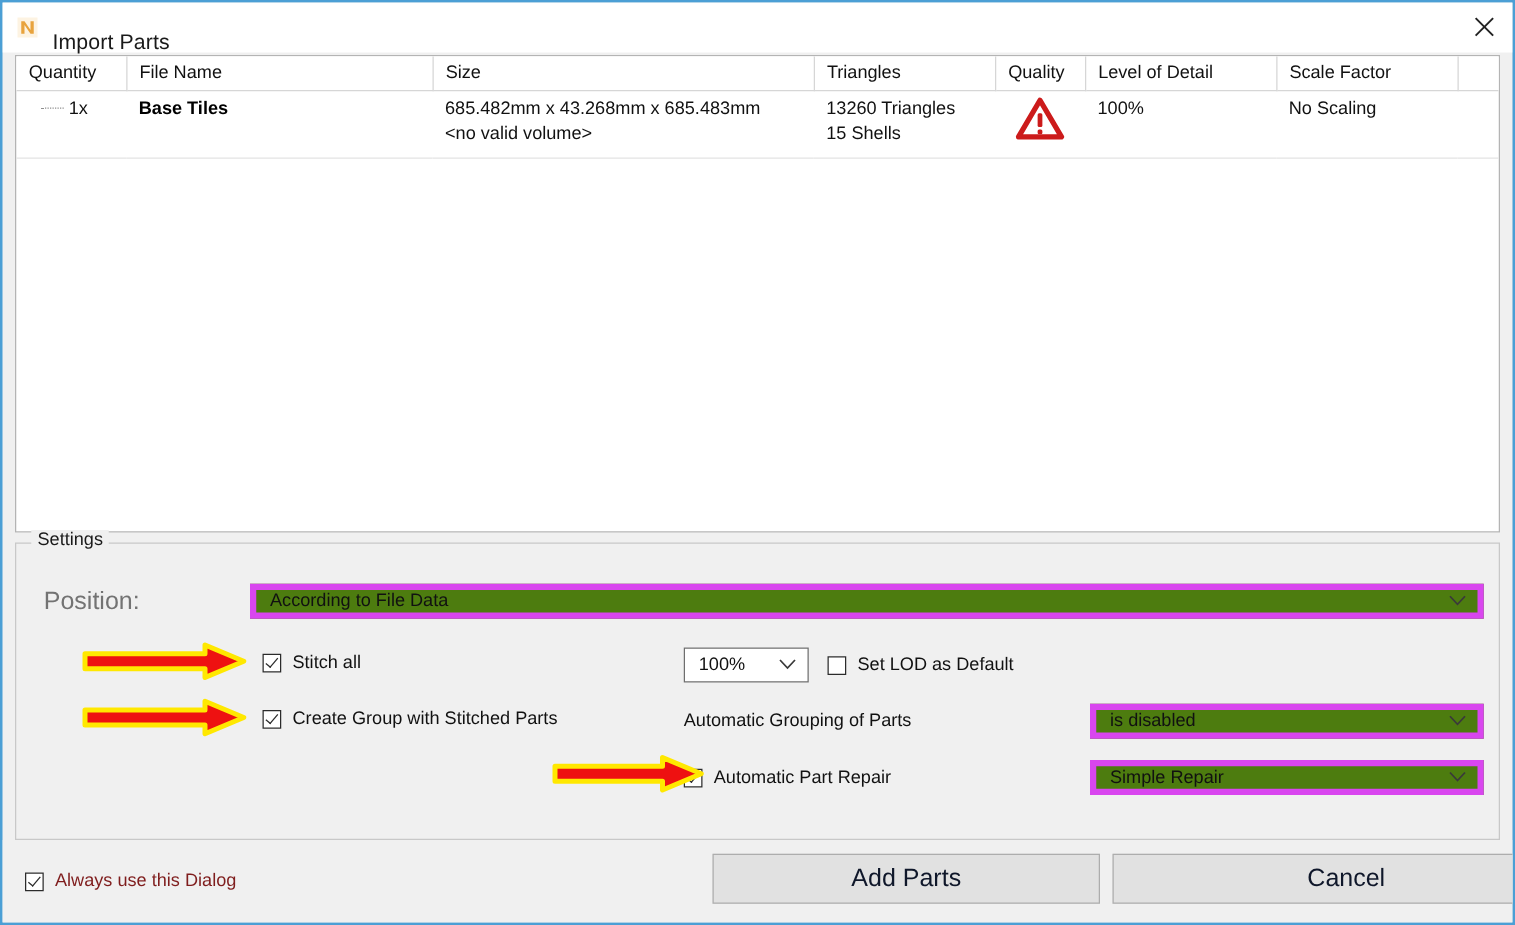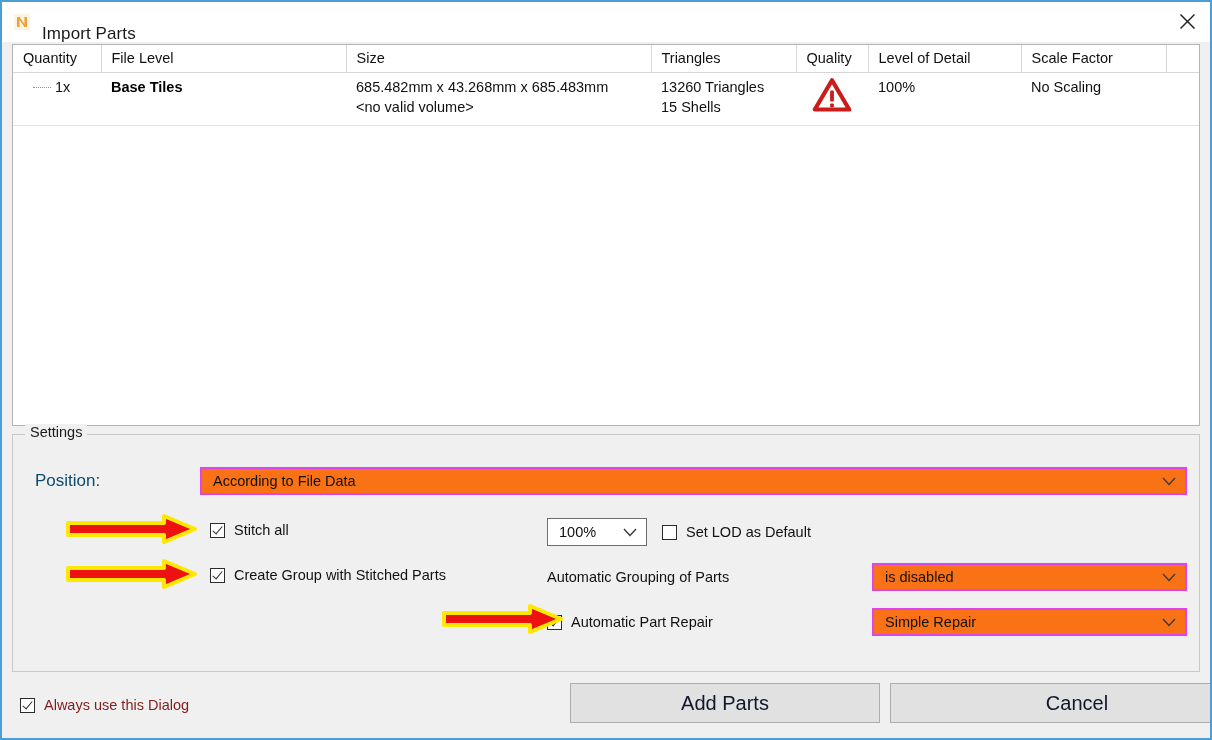--- a/index.html
+++ b/index.html
@@ -148,30 +148,30 @@
     padding: 26px 12px 0 12px;
   }
 
   .row-position {
     display: flex;
     align-items: center;
     margin-bottom: 22px;
   }
   .label-position {
     width: 175px;
-    font-size: 17px;
-    color: #0c4a6e;
+    font-size: 20px;
+    color: #737373;
     padding-left: 10px;
     box-sizing: border-box;
   }
 
   .combo {
     position: relative;
-    background: #f97316;
-    border: 2px solid #d946ef;
+    background: #4d7c0f;
+    border: 5px solid #d946ef;
     height: 28px;
     box-sizing: border-box;
     display: flex;
     align-items: center;
     padding: 0 28px 0 11px;
     font-size: 14.5px;
     color: #111;
     cursor: pointer;
     user-select: none;
   }
@@ -328,21 +328,21 @@
           <col class="col-size">
           <col class="col-tri">
         <col class="col-quality">
           <col class="col-lod">
           <col class="col-scale">
           <col class="col-last">
       </colgroup>
       <thead>
         <tr>
           <th>Quantity</th>
-          <th>File Level</th>
+          <th>File Name</th>
           <th>Size</th>
           <th>Triangles</th>
           <th>Quality</th>
           <th>Level of Detail</th>
           <th>Scale Factor</th>
           <th></th>
         </tr>
       </thead>
       <tbody>
         <tr>

